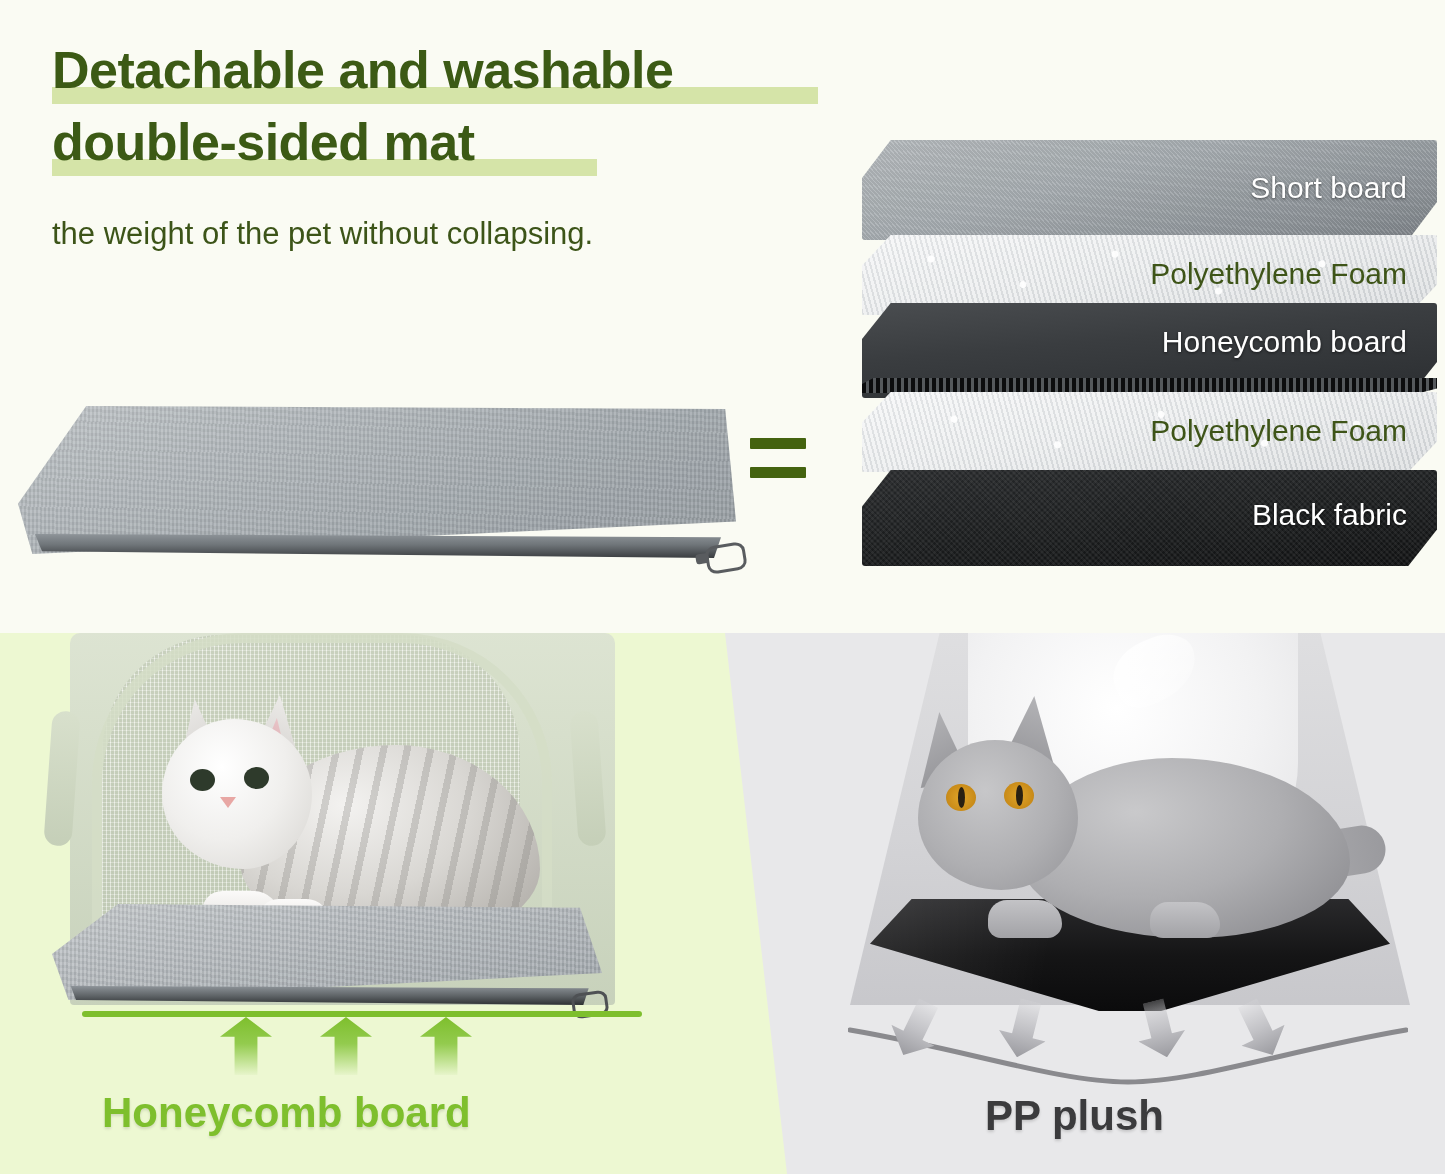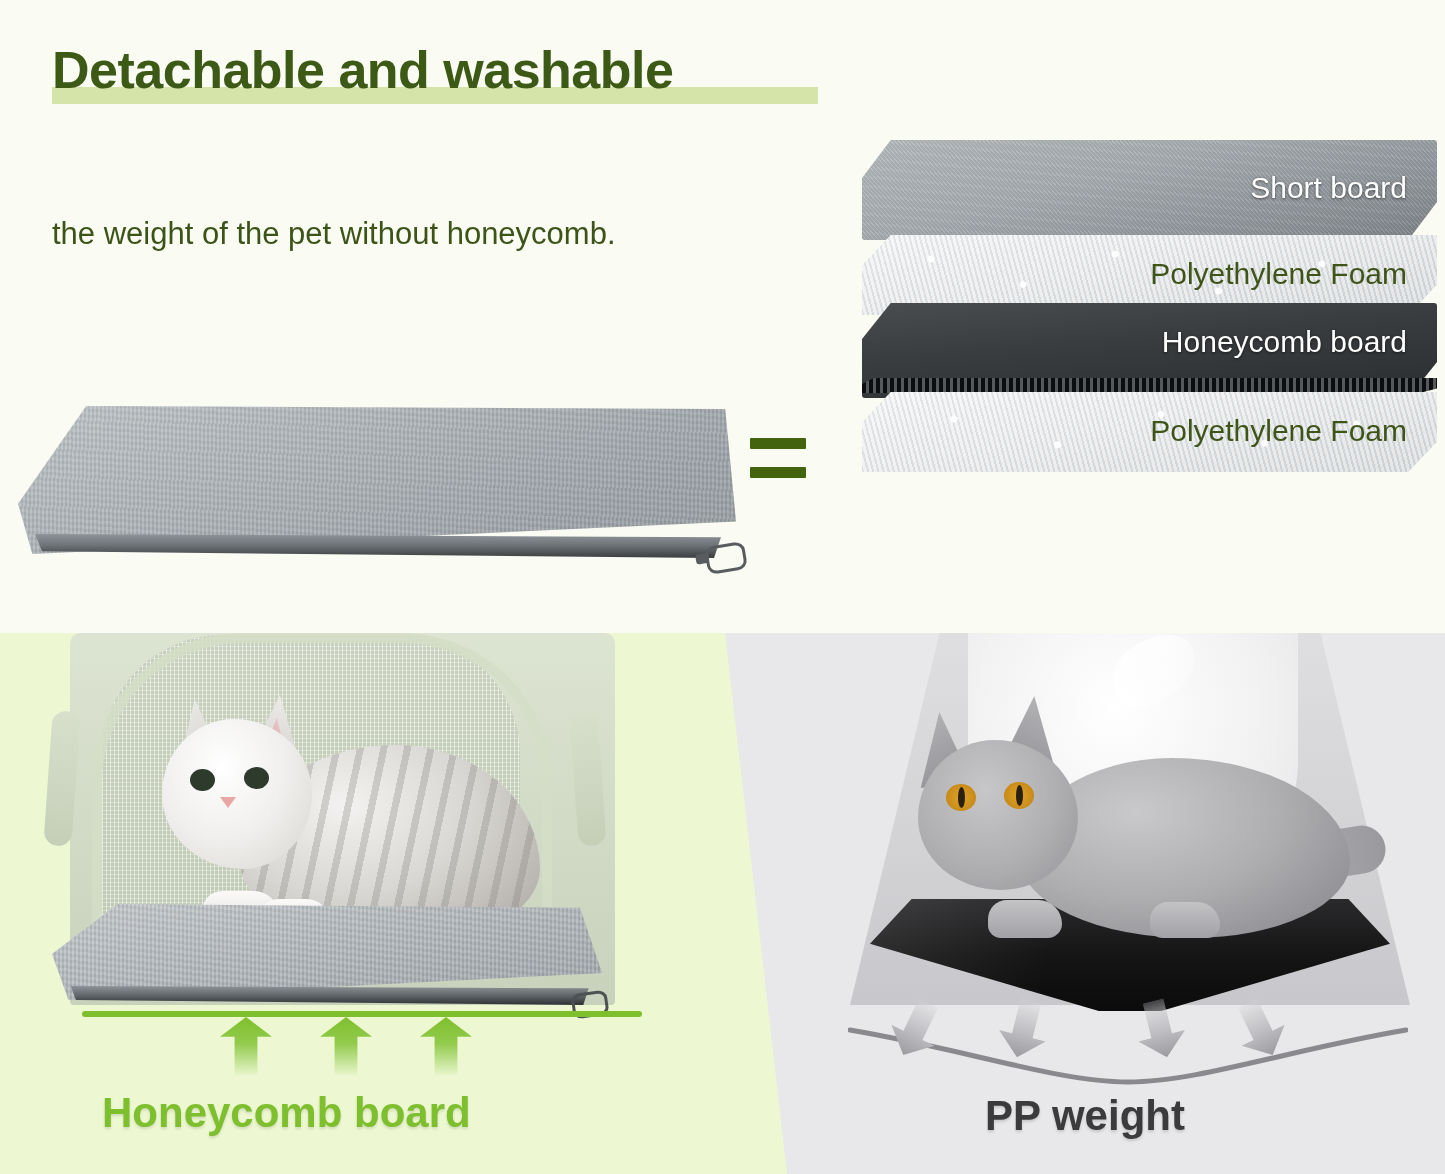--- a/index.html
+++ b/index.html
@@ -293,24 +293,28 @@
 
 <div class="page">
 
   <div class="top-section">
 
     <div class="headline">
       <div class="hl-line">
         <div class="hl-bar b1"></div>
         <span class="hl-text">Detachable and washable</span>
       </div>
+      <div class="hl-line">
+        <div class="hl-bar b2"></div>
+        <span class="hl-text">double-sided mat</span>
+      </div>
     </div>
 
     <div class="subtitle">
-      <div>the weight of the pet without honeycomb.</div>
+      <div>the weight of the pet without collapsing.</div>
     </div>
 
     <div class="mat-photo">
       <div class="mat-top"></div>
       <div class="mat-fuzz"></div>
       <div class="mat-edge"></div>
       <div class="mat-zip"></div>
     </div>
 
     <div class="equals">
@@ -337,20 +341,25 @@
         <div class="corr"></div>
         <div class="lbl">Honeycomb board</div>
       </div>
 
       <div class="layer L4">
         <div class="slab"></div>
         <div class="grain"></div>
         <div class="lbl">Polyethylene Foam</div>
       </div>
 
+      <div class="layer L5">
+        <div class="slab"></div>
+        <div class="grain"></div>
+        <div class="lbl">Black fabric</div>
+      </div>
 
     </div>
   </div>
 
   <div class="bottom-section">
     <div class="bs-left"></div>
     <div class="bs-green"></div>
 
     <div class="carrier">
       <div class="carrier-body"></div>
@@ -419,15 +428,15 @@
 
   <svg class="sag-line" viewBox="0 0 560 62" preserveAspectRatio="none">
     <path d="M2,6 C120,26 210,58 280,58 C350,58 440,26 558,6" fill="none" stroke="#8A8A8E" stroke-width="5" stroke-linecap="round"></path>
   </svg>
   <div class="arrows-down">
     <div class="ad-arrow ad-a1"></div>
     <div class="ad-arrow ad-a2"></div>
     <div class="ad-arrow ad-a3"></div>
     <div class="ad-arrow ad-a4"></div>
   </div>
-  <div class="label-pp">PP weight</div>
+  <div class="label-pp">PP plush</div>
 
 </div>
 
 </body></html>

